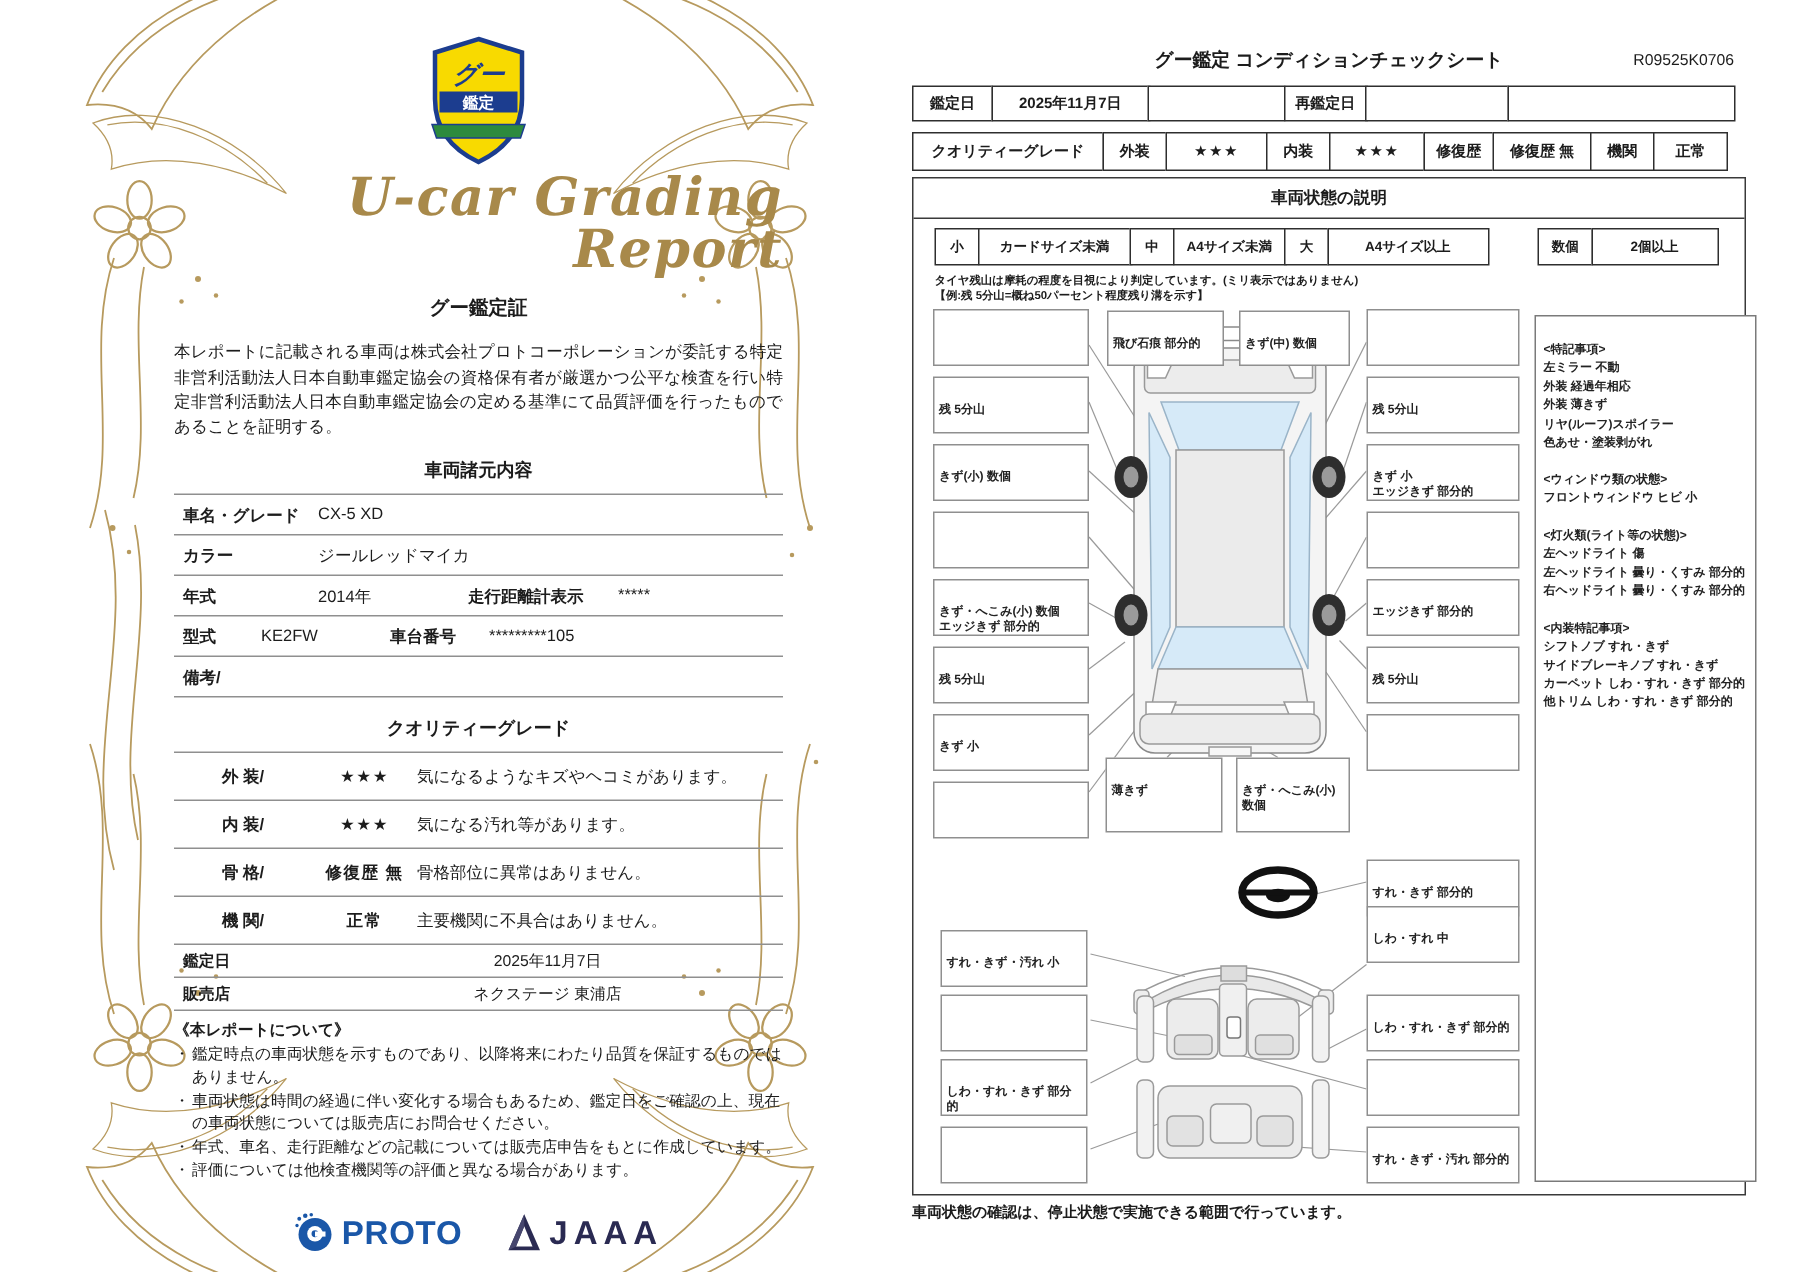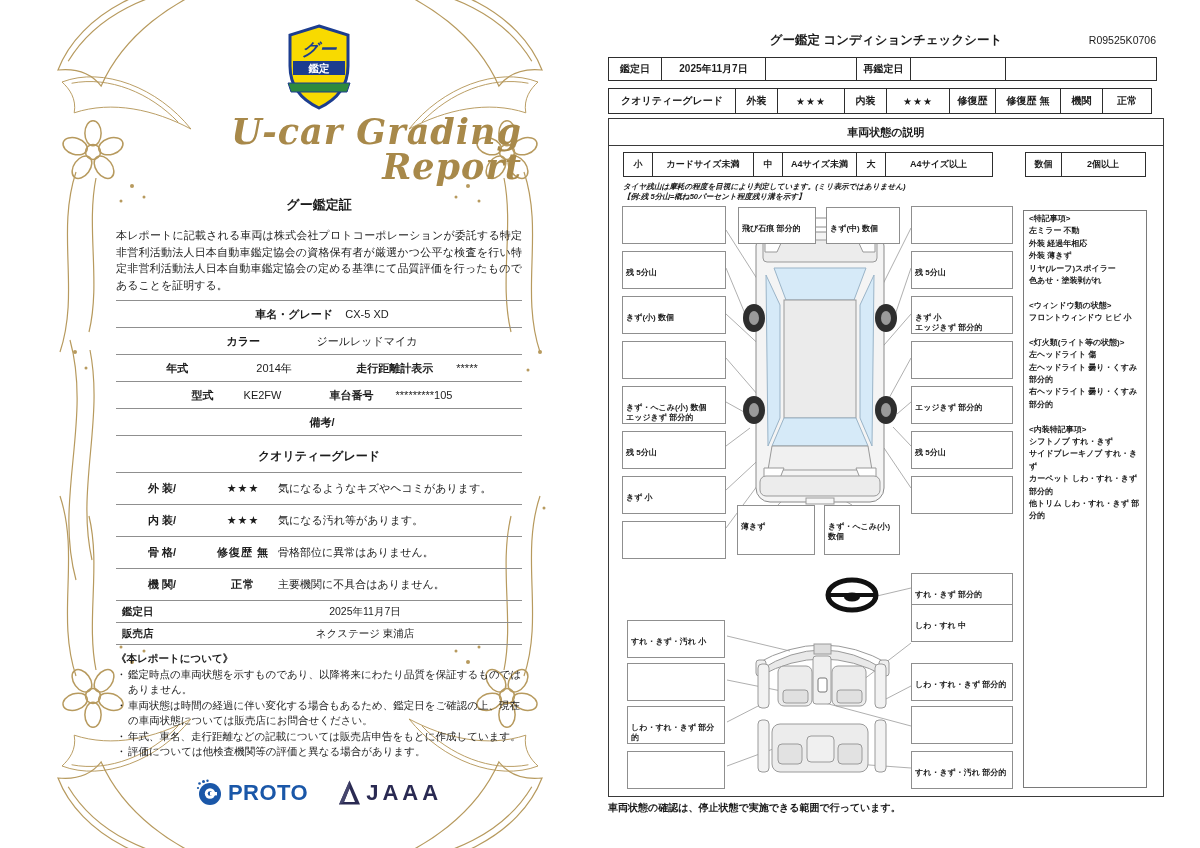--- a/index.html
+++ b/index.html
@@ -15,21 +15,21 @@
   .pl-content{position:absolute;left:116px;top:24px;width:406px;}
   .badge-wrap{text-align:center;height:88px;}
   .script-title{font-family:"DejaVu Serif","Liberation Serif",serif;font-style:italic;
     font-weight:bold;font-size:35px;color:#a8894a;text-align:right;line-height:1;
     margin-top:2px;letter-spacing:1px;}
   .cert-title{font-size:13px;font-weight:bold;text-align:center;margin-top:12px;}
   .intro{font-size:11px;line-height:1.5;margin-top:13px;text-align:justify;}
   .sec-title{font-size:12px;font-weight:bold;text-align:center;margin-top:12px;}
   .spec{margin-top:7px;border-top:1px solid #8f8f8f;}
   .srow{display:flex;align-items:center;border-bottom:1px solid #8f8f8f;
-    height:26px;font-size:11px;padding-left:6px;justify-content:center;}
+    height:26px;font-size:11px;padding-left:6px;}
   .srow .lab{font-weight:bold;}
   .grades{margin-top:7px;border-top:1px solid #8f8f8f;}
   .grow{display:flex;align-items:center;border-bottom:1px solid #8f8f8f;height:31px;
     font-size:11px;padding-left:6px;}
   .grow .lab{width:60px;font-weight:bold;margin-left:26px;}
   .grow .val{width:70px;text-align:center;font-weight:bold;letter-spacing:1px;}
   .grow .desc{flex:1;}
   .mrow{display:flex;align-items:center;border-bottom:1px solid #8f8f8f;height:21px;
     font-size:10.5px;padding-left:6px;}
   .mrow .lab{width:86px;font-weight:bold;}
@@ -56,27 +56,27 @@
   .stars{font-size:12px;letter-spacing:1px;}
   .bigbox{position:absolute;left:8px;top:118px;width:556px;height:679px;
     border:1.5px solid #3a3a3a;box-sizing:border-box;}
   .bigbox-title{height:26px;line-height:26px;text-align:center;font-size:11px;
     font-weight:bold;border-bottom:1.5px solid #3a3a3a;}
   .legend{position:absolute;display:flex;height:25px;}
   .legend .cell{border:1.5px solid #2e2e2e;margin-left:-1.5px;display:flex;align-items:center;
     justify-content:center;font-size:9px;font-weight:bold;box-sizing:border-box;background:#fff;}
   .legend .cell:first-child{margin-left:0;}
   .tire-note{position:absolute;left:23px;top:182px;font-size:7.6px;font-weight:bold;
-    line-height:1.35;font-style:italic;}
+    line-height:1.35;}
   .diagram-svg{position:absolute;left:0;top:0;pointer-events:none;}
   .lb{position:absolute;border:1px solid #8f8f8f;background:#fff;font-size:8px;
     font-weight:600;line-height:1.3;padding:16px 3px;box-sizing:border-box;
     white-space:pre-line;color:#222;}
-  .notes{position:absolute;left:423px;top:210px;width:124px;height:578px;
-    border:1.5px solid #7a7a7a;box-sizing:border-box;padding:2px 5px;font-size:8px;
+  .notes{position:absolute;left:423px;top:210px;width:148px;height:578px;
+    border:1.5px solid #7a7a7a;box-sizing:border-box;padding:16px 5px;font-size:8px;
     font-weight:600;line-height:1.55;white-space:pre-line;color:#222;background:#fff;}
   .pr-footer{position:absolute;left:8px;top:801px;font-size:10px;font-weight:bold;}
 </style>
 </head>
 <body>
 
 <div class="sheet">
 
   <div class="page-left">
 
@@ -126,20 +126,21 @@
           <rect x="7" y="37" width="52" height="14" fill="#1c3d8f"></rect>
           <text x="33" y="48" font-size="10.5" font-weight="bold" fill="#ffffff" text-anchor="middle">鑑定</text>
           <path d="M2,59 L64,59 L61,68 L5,68 Z" fill="#2d8a3e" stroke="#1c3d8f" stroke-width="1"></path>
         </svg>
       </div>
 
       <div class="script-title">U-car Grading Report</div>
       <div class="cert-title">グー鑑定証</div>
       <div class="intro">本レポートに記載される車両は株式会社プロトコーポレーションが委託する特定非営利活動法人日本自動車鑑定協会の資格保有者が厳選かつ公平な検査を行い特定非営利活動法人日本自動車鑑定協会の定める基準にて品質評価を行ったものであることを証明する。</div>
 
+      <div class="sec-title">車両諸元内容</div>
       <div class="spec">
         <div class="srow">
           <span class="lab" style="width:90px">車名・グレード</span>
           <span>CX-5 XD</span>
         </div>
         <div class="srow">
           <span class="lab" style="width:90px">カラー</span>
           <span>ジールレッドマイカ</span>
         </div>
         <div class="srow">

